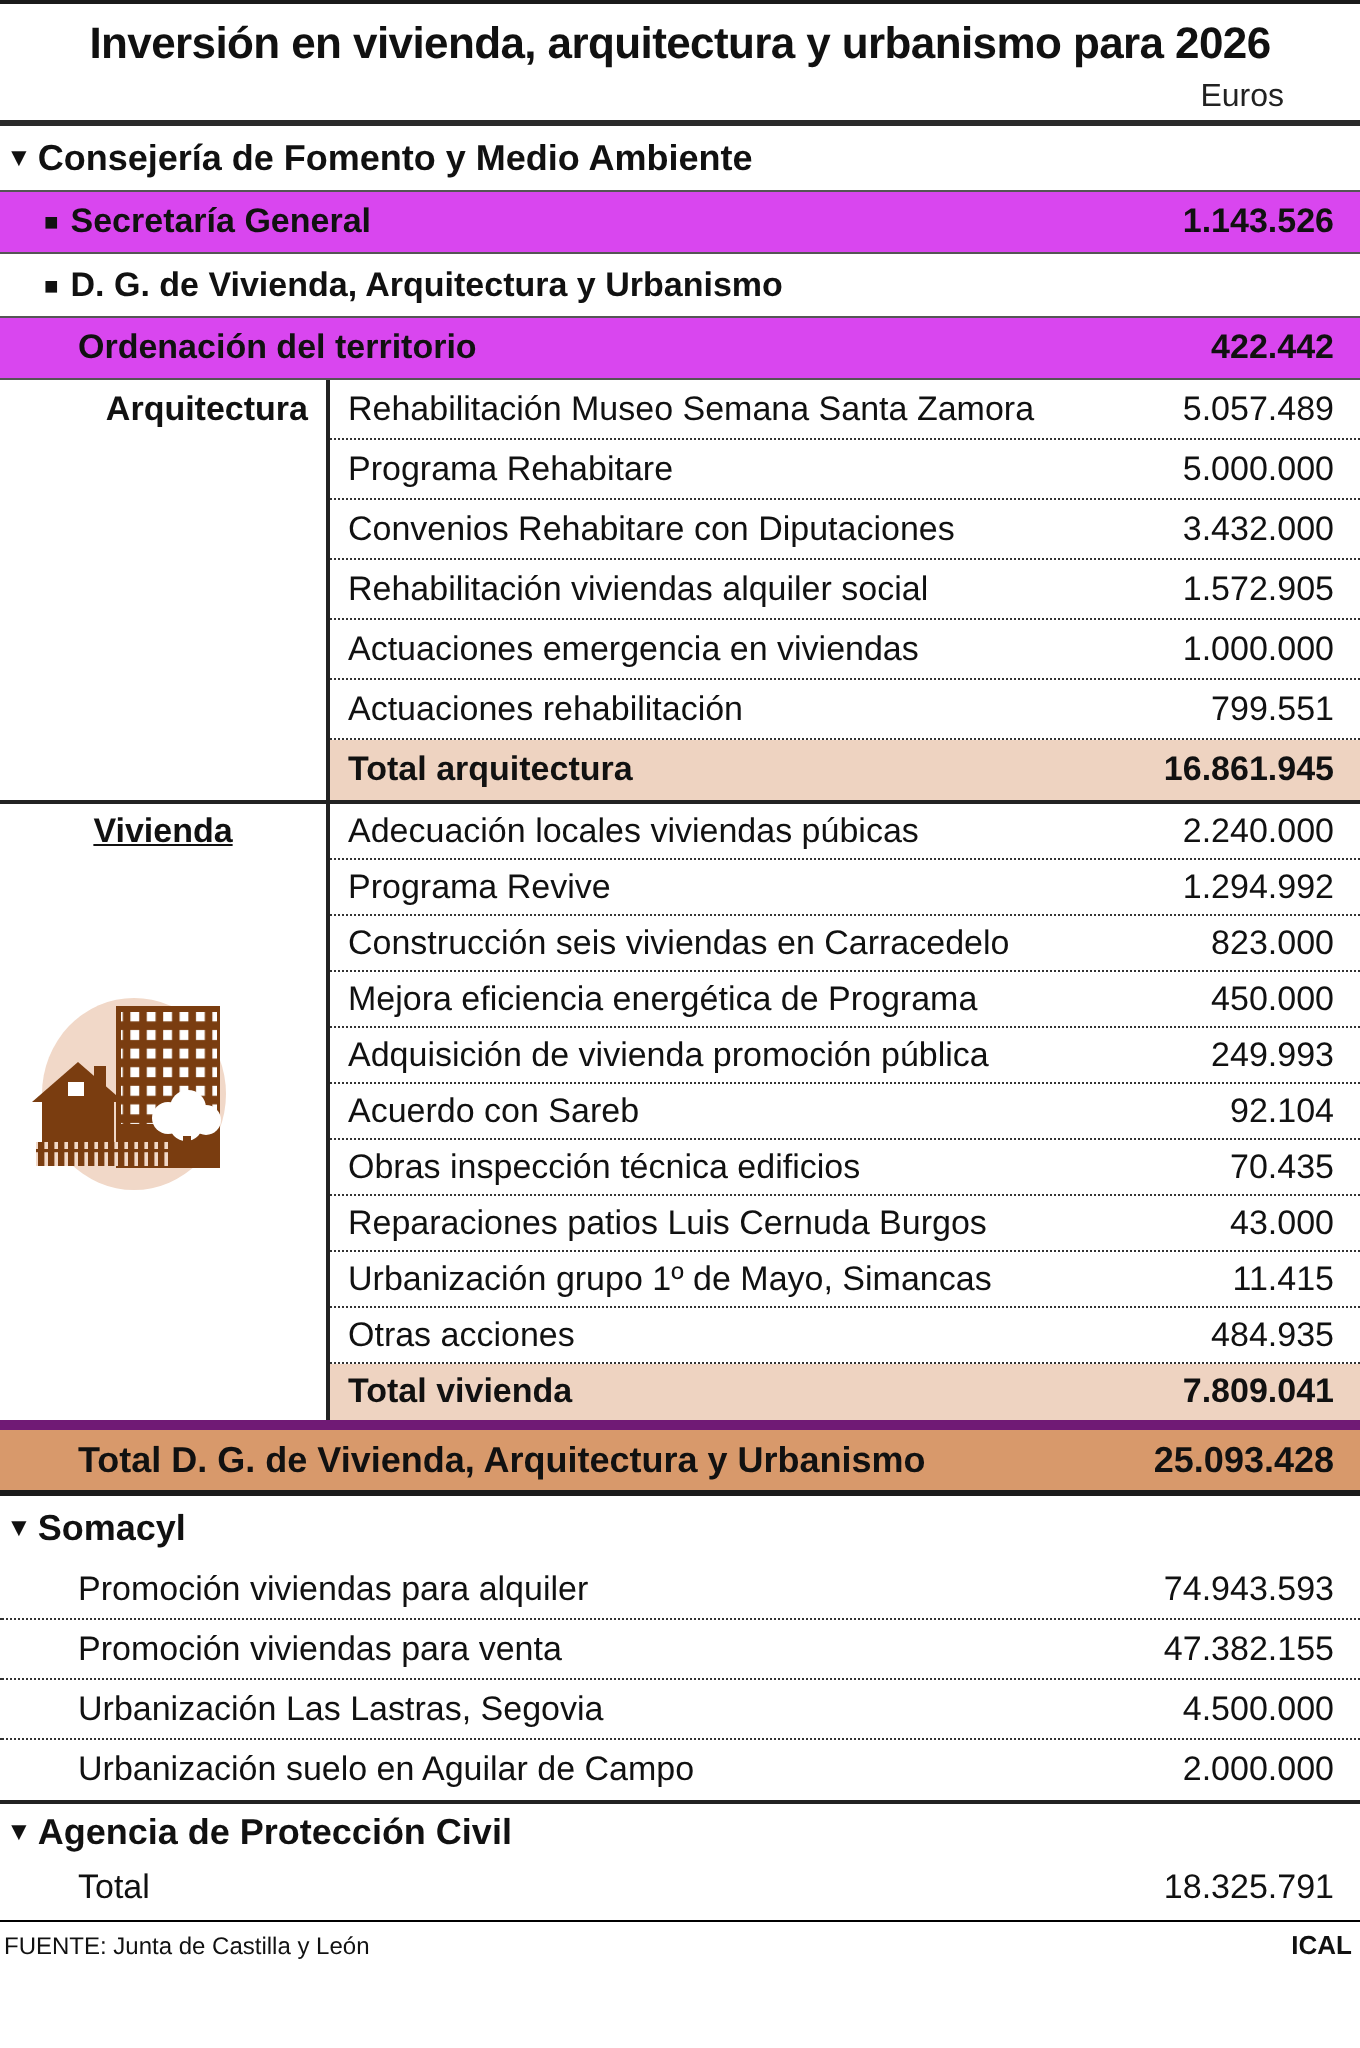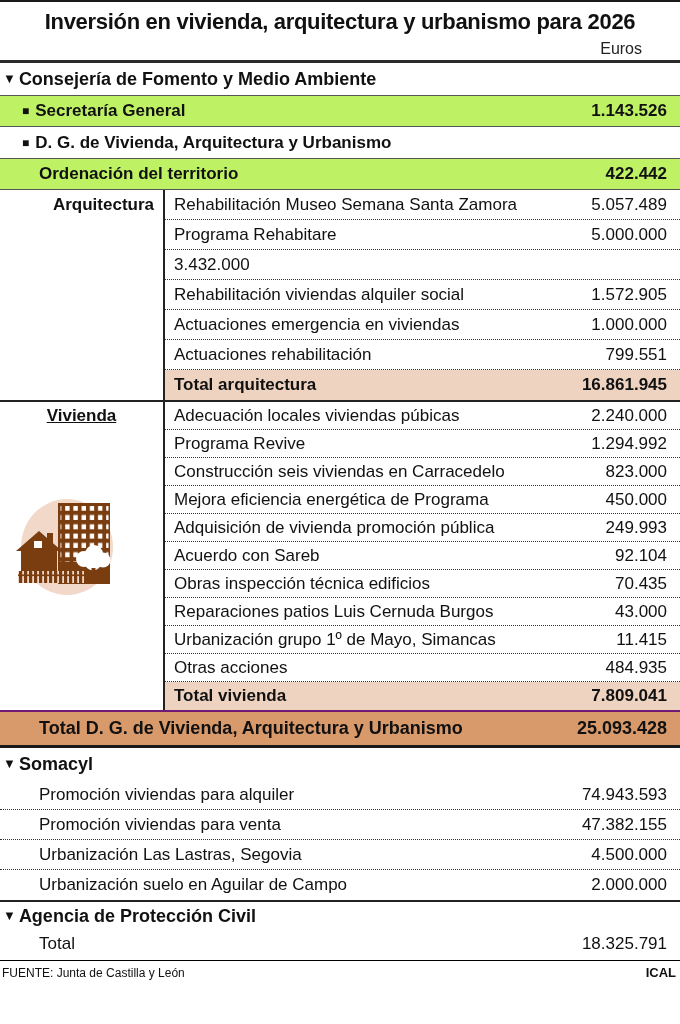--- a/index.html
+++ b/index.html
@@ -14,21 +14,21 @@
   .thickline { height: 3px; background: #2a2a2a; }
   .hairline  { height: 1px; background: #555; }
   .solidline { height: 2px; background: #222; }
 
   .sec-header { height: 32px; display: flex; align-items: center; padding-left: 3px;
                 font-size: 18px; font-weight: bold; }
   .sec-header .tri { font-size: 13px; margin-right: 3px; position: relative; top: -1px; }
 
   .row  { display: flex; align-items: center; justify-content: space-between;
           font-size: 17px; padding-right: 13px; }
-  .peach  { background: #bef264; }
+  .peach  { background: #d946ef; }
   .bold   { font-weight: bold; }
   .lvl2   { padding-left: 22px; }
   .lvl2 .sq { font-size: 12px; margin-right: 6px; position: relative; top: -1px; }
   .row-h30 { height: 30px; }
   .row-h31 { height: 31px; }
   .ord-label { padding-left: 39px; }
 
   .group { display: flex; }
   .group-labelcol { width: 163px; position: relative; }
   .group-label { font-size: 17px; font-weight: bold; height: 30px; line-height: 30px; }
@@ -38,21 +38,21 @@
   .item { display: flex; align-items: center; justify-content: space-between;
           font-size: 17px; padding: 0 13px 0 9px;
           border-bottom: 1px dotted #333; }
   .item.h30 { height: 30px; }
   .item.h28 { height: 28px; }
   .item.total { border-bottom: none; font-weight: bold; background: #EED3C1; }
 
   .viv-icon { position: absolute; left: 10px; top: 92px; width: 118px; height: 104px; }
 
   .grandtotal { height: 38px; background: #D8996B;
-                border-top: 2px solid #701a75; border-bottom: 3px solid #1a1a1a;
+                border-top: 5px solid #701a75; border-bottom: 3px solid #1a1a1a;
                 display: flex; align-items: center; justify-content: space-between;
                 font-size: 18px; font-weight: bold; padding: 0 13px 0 39px; }
 
   .flat-item { display: flex; align-items: center; justify-content: space-between;
                height: 30px; font-size: 17px; padding: 0 13px 0 39px; }
   .dotted-b  { border-bottom: 1px dotted #333; }
 
   .footer { border-top: 1px solid #000; margin-top: 3px; height: 22px;
             display: flex; align-items: center; justify-content: space-between;
             padding: 2px 4px 0 2px; font-size: 12px; }
@@ -97,20 +97,21 @@
   <div class="group-items">
     <div class="item h30">
       <span>Rehabilitación Museo Semana Santa Zamora</span>
       <span>5.057.489</span>
     </div>
     <div class="item h30">
       <span>Programa Rehabitare</span>
       <span>5.000.000</span>
     </div>
     <div class="item h30">
+      <span>Convenios Rehabitare con Diputaciones</span>
       <span>3.432.000</span>
     </div>
     <div class="item h30">
       <span>Rehabilitación viviendas alquiler social</span>
       <span>1.572.905</span>
     </div>
     <div class="item h30">
       <span>Actuaciones emergencia en viviendas</span>
       <span>1.000.000</span>
     </div>

